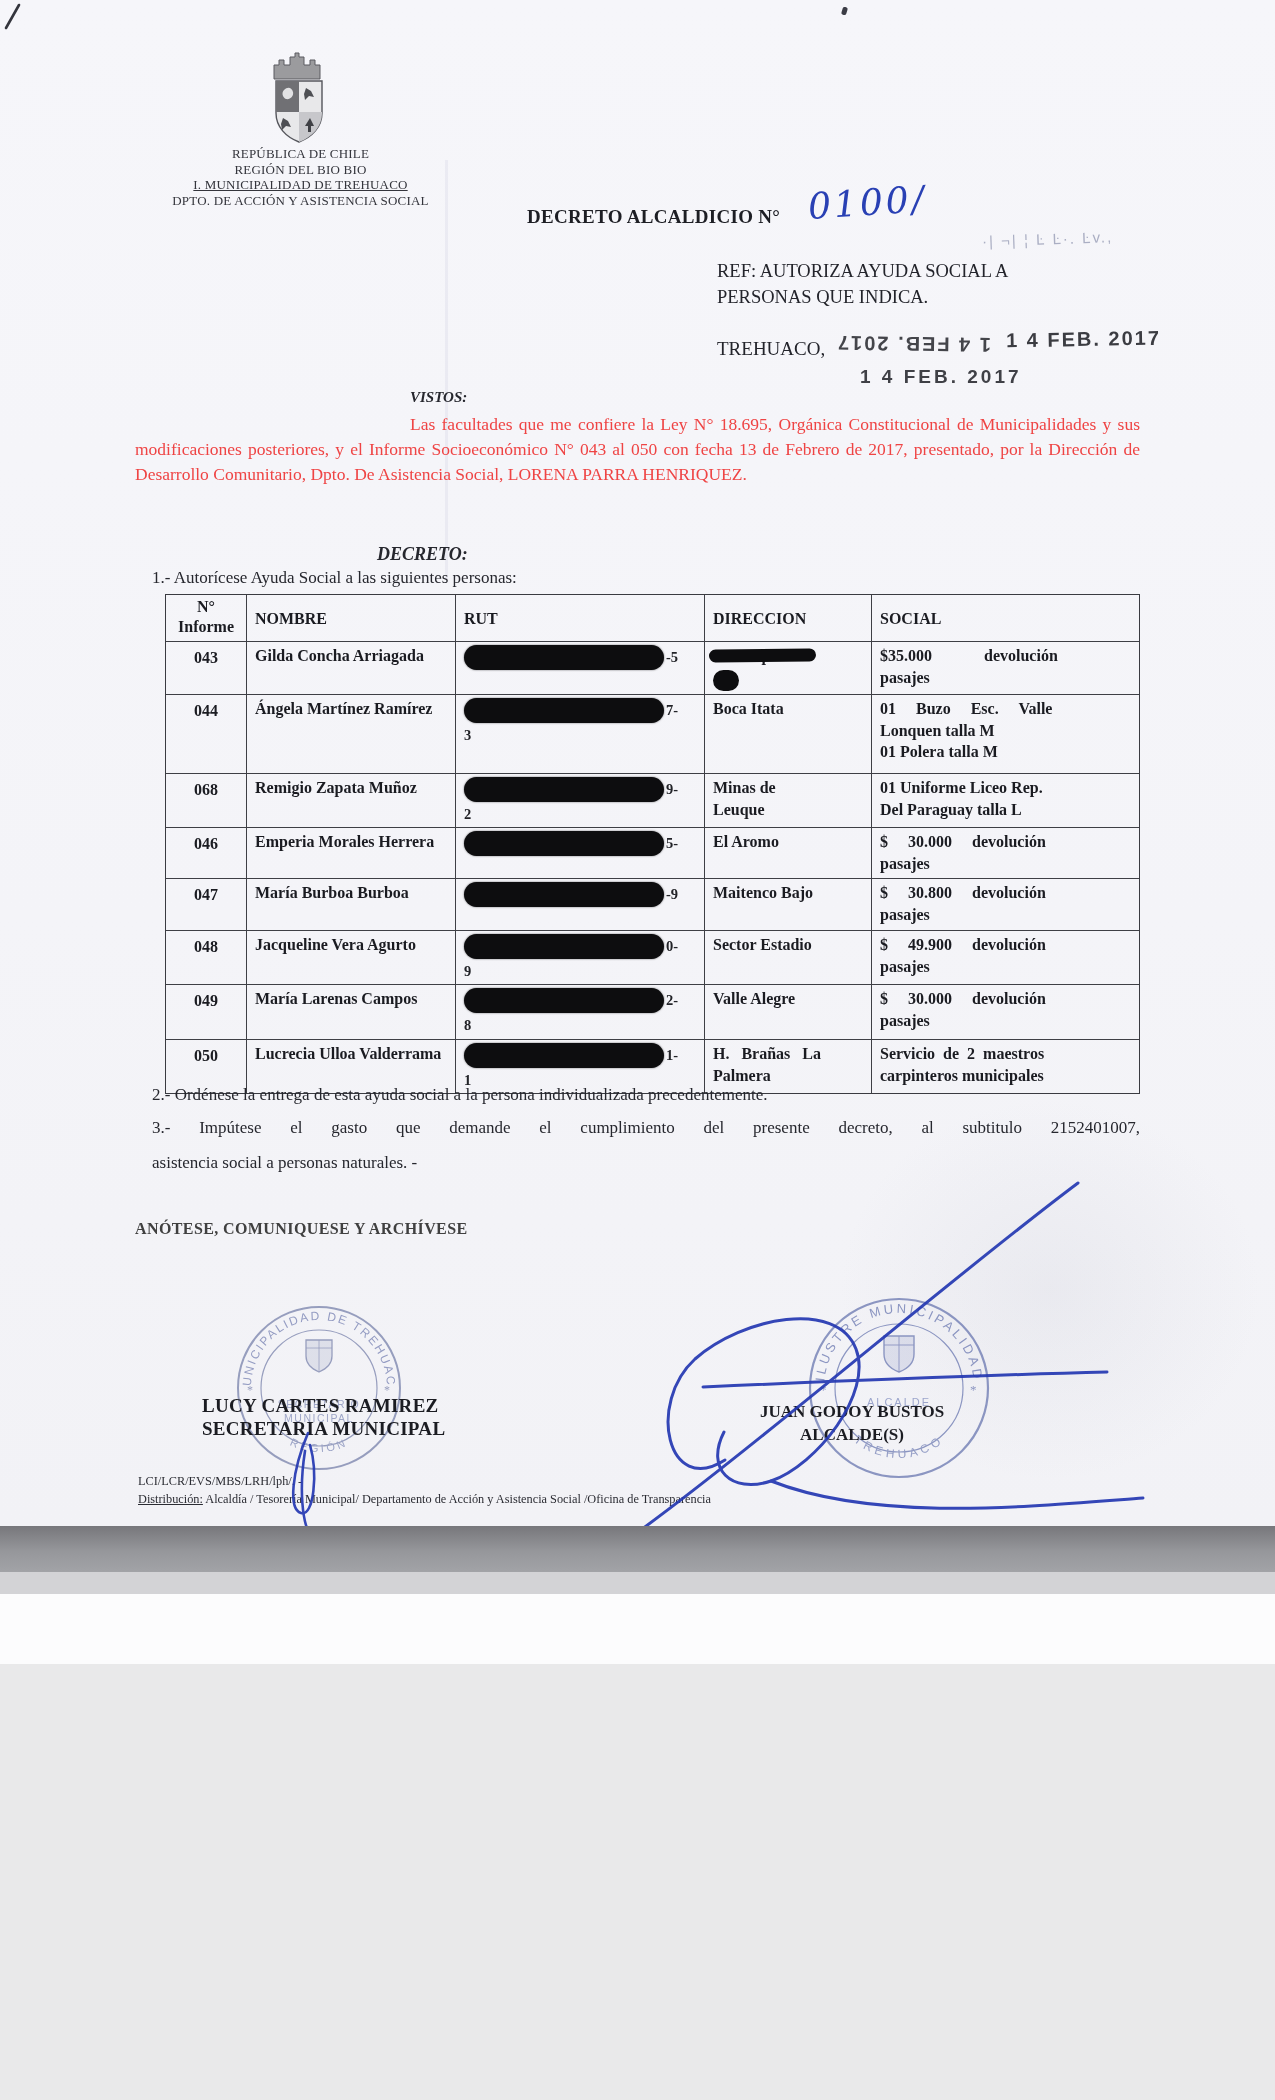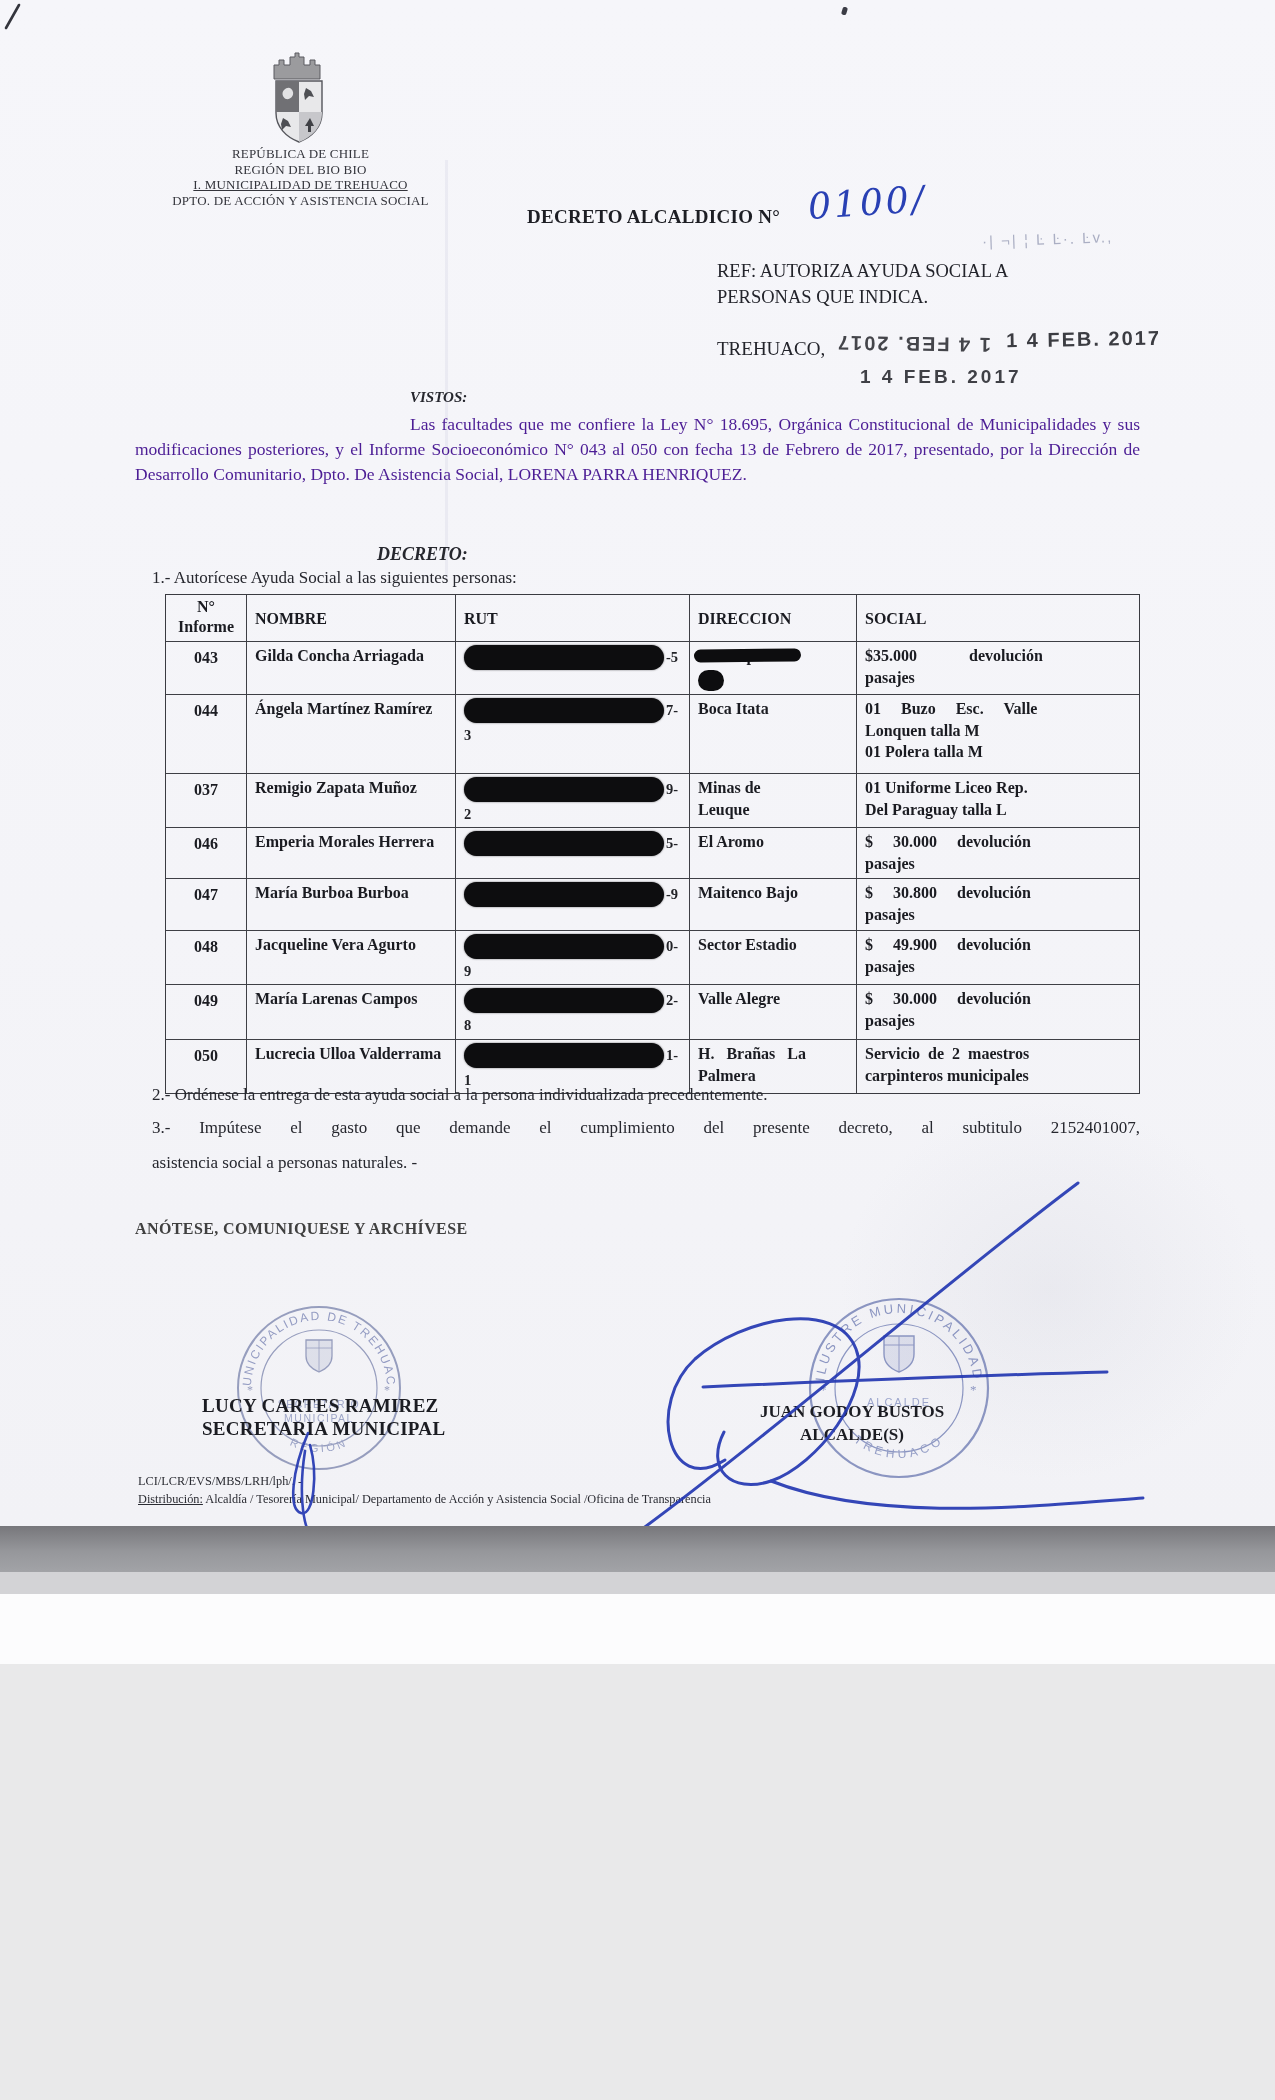--- a/index.html
+++ b/index.html
@@ -29,38 +29,38 @@
   .faint-marks{position:absolute;left:982px;top:228px;width:270px;font-family:"Liberation Sans",sans-serif;
        font-size:15px;color:rgba(95,104,142,0.5);transform:rotate(-2deg);letter-spacing:2px;}
   .place-line{position:absolute;left:717px;top:338px;font-size:19px;color:#23242b;}
   .stamp-date{position:absolute;font-family:"Liberation Sans",sans-serif;font-weight:bold;color:#2c2d33;white-space:nowrap;}
   .stamp-inv{left:836px;top:332px;font-size:20px;letter-spacing:2px;transform:rotate(180.8deg);opacity:.88;}
   .stamp-up1{left:1006px;top:328px;font-size:20px;letter-spacing:2px;transform:rotate(-1deg);opacity:.92;}
   .stamp-up2{left:860px;top:366px;font-size:19px;letter-spacing:3px;opacity:.9;}
   
   .vistos-h{position:absolute;left:410px;top:389px;font-weight:bold;font-style:italic;font-size:15px;}
   .para1{position:absolute;left:135px;top:412px;width:1005px;font-size:17.5px;line-height:25px;
-         text-align:justify;text-indent:275px;color:#4c1d95;}
+         text-align:justify;text-indent:275px;color:#ef4444;}
   .decreto-h{position:absolute;left:377px;top:544px;font-weight:bold;font-style:italic;font-size:18px;}
   .item1{position:absolute;left:152px;top:568px;font-size:17px;}
   .item2{position:absolute;left:152px;top:1085px;font-size:17px;}
   .item3{position:absolute;left:152px;top:1118px;width:988px;font-size:17px;}
   .item3 .l1{text-align:justify;text-align-last:justify;}
   .item3 .l2{margin-top:15px;}
   .closing{position:absolute;left:135px;top:1220px;font-weight:bold;font-size:16px;letter-spacing:.4px;color:#404040;}
   
   .dtable{position:absolute;left:165px;top:594px;width:975px;border:1.8px solid #3a3b41;box-sizing:border-box;}
   .trow{display:flex;}
   .trow + .trow{border-top:1.6px solid #3e3f45;}
   .tc{box-sizing:border-box;padding:3px 8px 2px;font-weight:bold;font-size:16px;line-height:21.5px;color:#1a1b21;}
   .tc + .tc{border-left:1.6px solid #3e3f45;}
   .c1{flex:0 0 80px;text-align:center;padding-top:5px;}
   .c2{flex:0 0 209px;}
   .c3{flex:0 0 234px;}
-  .c4{flex:0 0 167px;}
+  .c4{flex:0 0 167px;margin-left:15px;}
   .c5{flex:0 0 281px;}
   .pre{white-space:pre-wrap;}
   .hrow .tc{display:flex;align-items:center;}
   .hrow .c1{display:block;padding-top:2px;line-height:20px;}
   .pill{display:inline-block;width:200px;height:25px;background:#0d0d0f;border-radius:13px;
         box-shadow:0 0 2px rgba(0,0,0,.6);vertical-align:middle;}
   .ruttail{margin-left:2px;font-size:14.5px;color:#222328;vertical-align:middle;}
   .dir-red{position:relative;display:inline-block;}
   .dir-red .strike{position:absolute;left:-4px;right:-10px;top:50%;height:13px;transform:translateY(-54%) rotate(-.6deg);
         background:#0d0d0f;border-radius:7px;}
@@ -152,21 +152,21 @@
       <div class="tc c1">044</div>
       <div class="tc c2">Ángela Martínez Ramírez</div>
       <div class="tc c3"><span class="pill"></span><span class="ruttail">7-3</span></div>
       <div class="tc c4 pre">Boca Itata</div>
       <div class="tc c5 pre">01     Buzo     Esc.     Valle
 Lonquen talla M
 01 Polera talla M</div>
     </div>
 
     <div class="trow" style="min-height:52px">
-      <div class="tc c1">037</div>
+      <div class="tc c1">068</div>
       <div class="tc c2">Remigio Zapata Muñoz</div>
       <div class="tc c3"><span class="pill"></span><span class="ruttail">9-2</span></div>
       <div class="tc c4 pre">Minas de
 Leuque</div>
       <div class="tc c5 pre">01 Uniforme Liceo Rep.
 Del Paraguay talla L</div>
     </div>
 
     <div class="trow" style="min-height:50px">
       <div class="tc c1">046</div>

